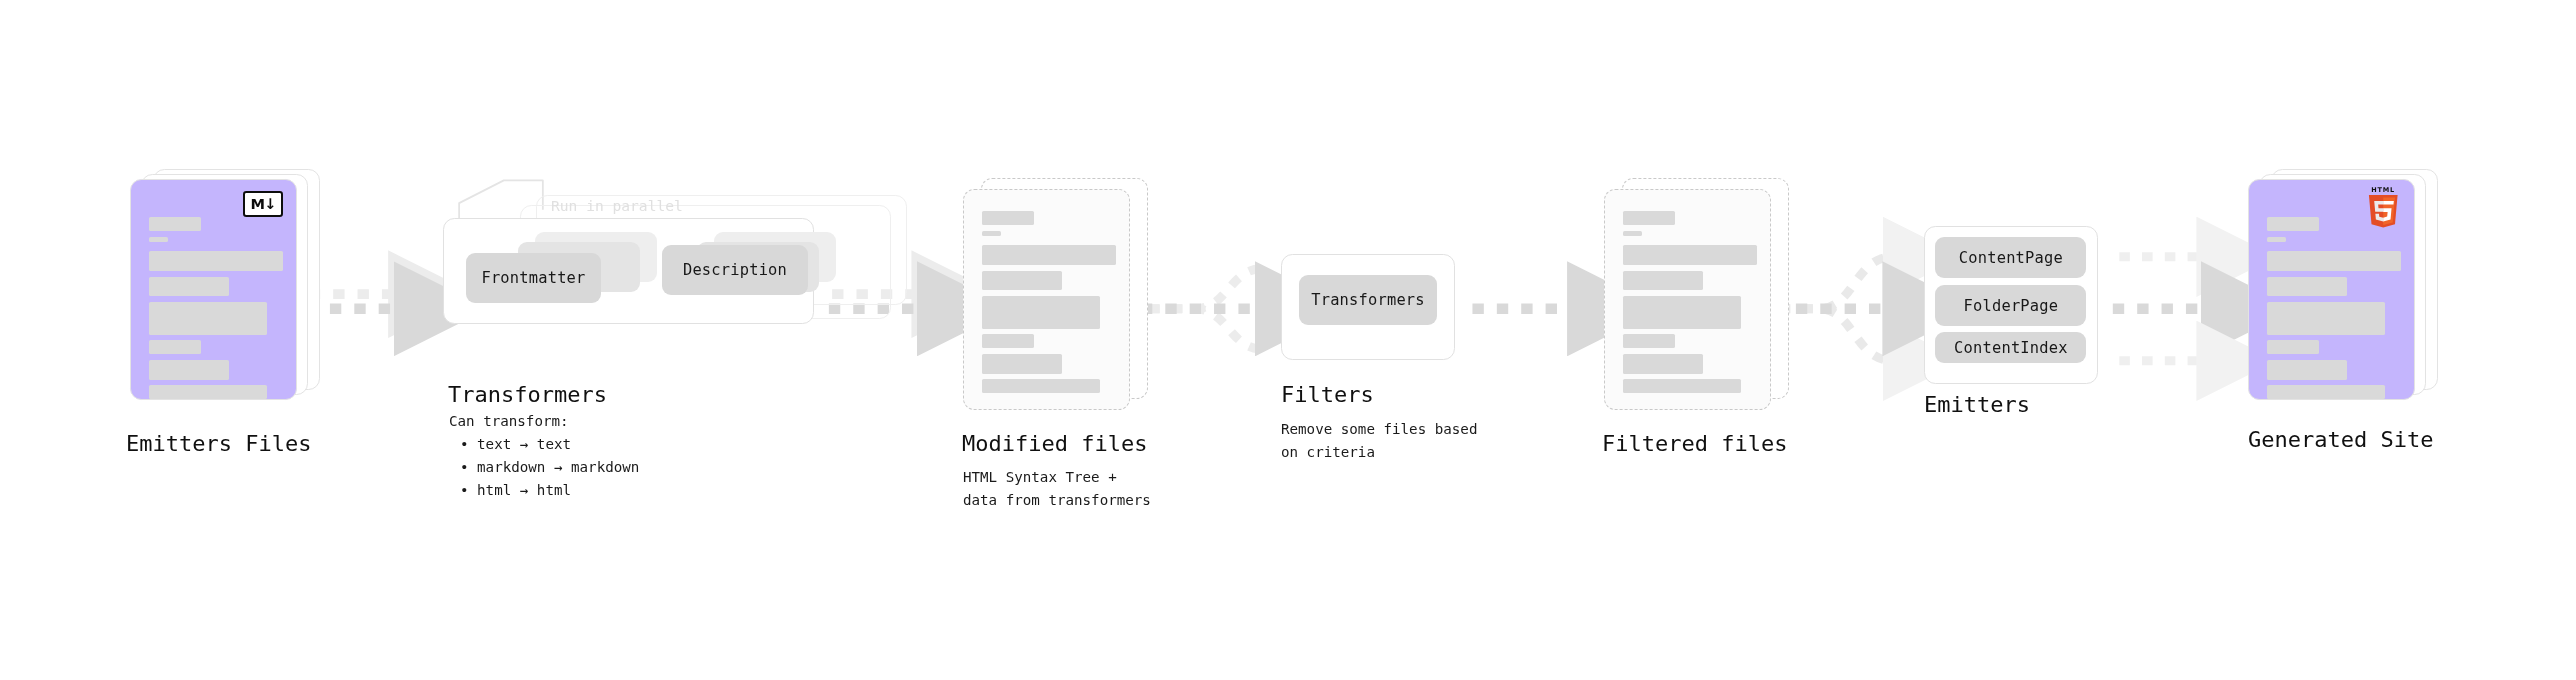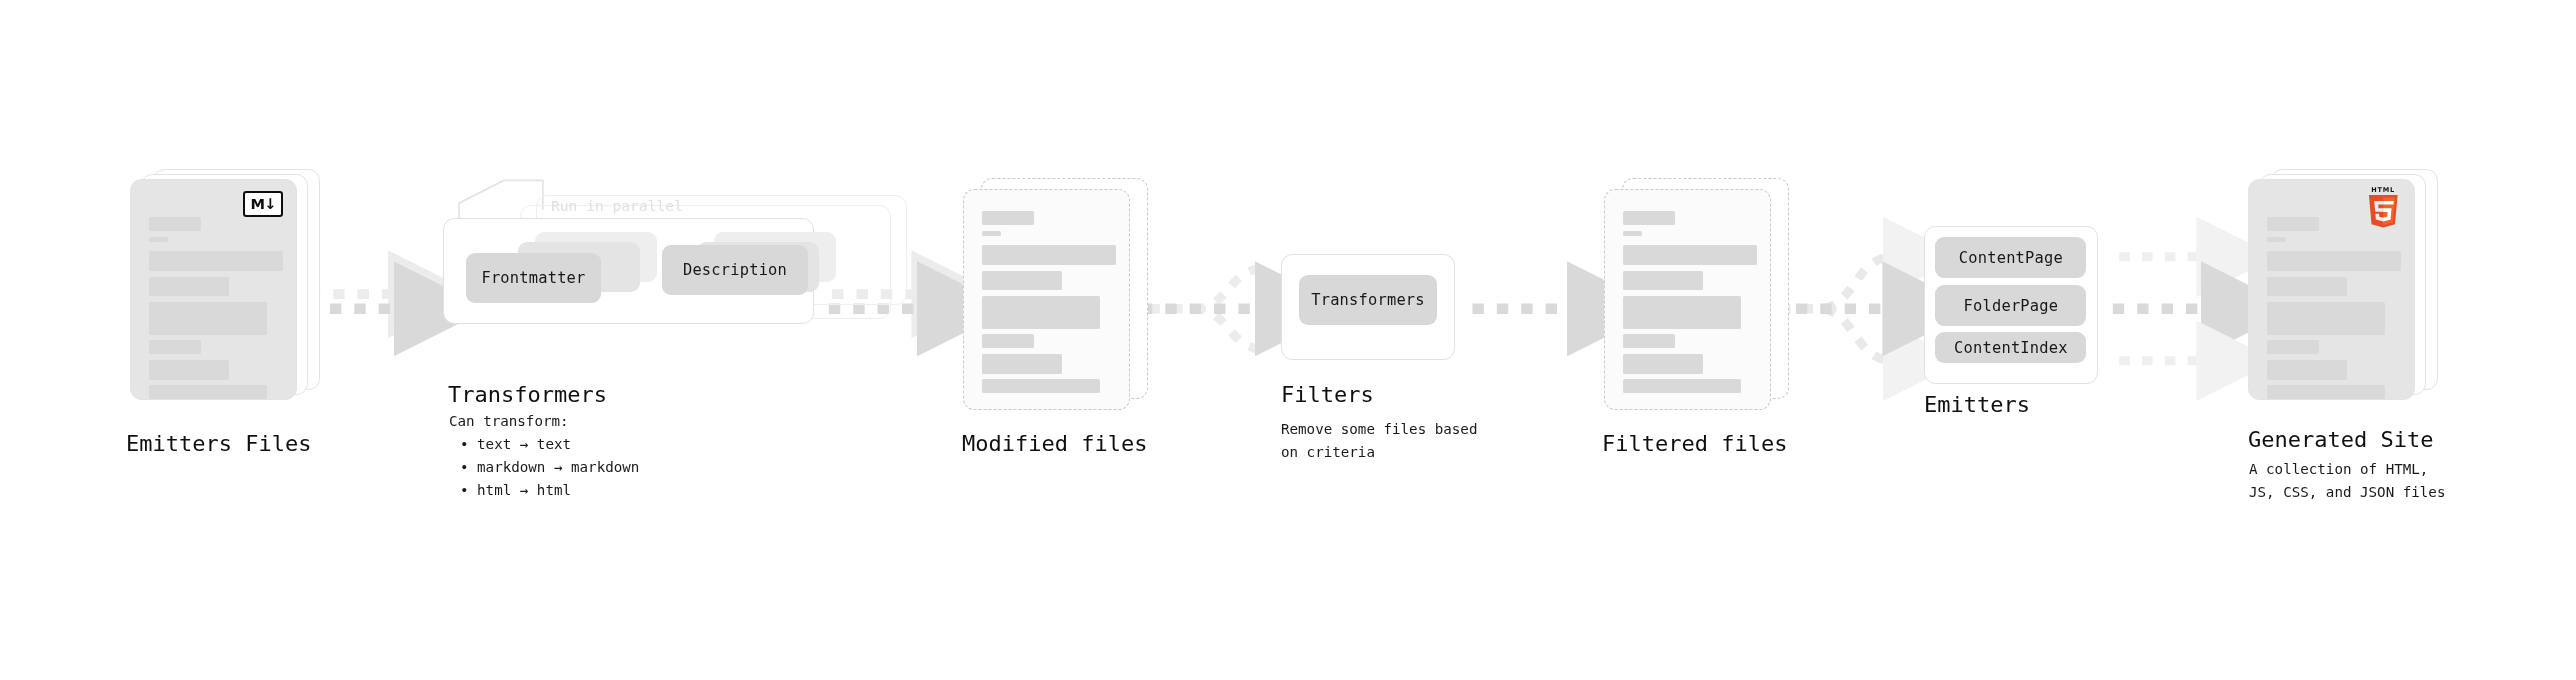--- a/index.html
+++ b/index.html
@@ -17,21 +17,21 @@
 
   
   .docstack{position:absolute;}
   .doc{
     position:absolute;
     width:167px;height:221px;
     border-radius:11.4px;
     box-sizing:border-box;
   }
   .doc.solid{
-    background:#e5e5e5;
+    background:#c4b5fd;
     border:1.3px solid #e3e3e3;
   }
   .doc.dashed{
     background:#fbfbfb;
     border:1.3px dashed #c9c9c9;
   }
   .doc.back{
     background:#ffffff;
   }
   .doc-body{position:absolute;left:18px;top:37px;right:16.3px;}
@@ -244,20 +244,22 @@
         <div class="bar" style="width:134px;height:19.5px;"></div>
         <div class="bar" style="width:80px;height:19.5px;"></div>
         <div class="bar" style="width:118px;height:33px;"></div>
         <div class="bar" style="width:52px;height:14px;"></div>
         <div class="bar" style="width:80px;height:19.5px;"></div>
         <div class="bar" style="width:118px;height:14px;"></div>
       </div>
     </div>
   </div>
   <div class="title" style="left:962px;top:431px;">Modified files</div>
+  <div class="sub" style="left:963px;top:466px;">HTML Syntax Tree +
+data from transformers</div>
 
   <div class="abs" style="left:1281px;top:254px;">
     <div class="procbox" style="left:0px;top:0px;width:174px;height:106px;"></div>
     <div class="chip" style="left:18px;top:21px;width:138px;height:50px;">Transformers</div>
   </div>
   <div class="title" style="left:1281px;top:382px;">Filters</div>
   <div class="sub" style="left:1281px;top:418px;">Remove some files based
 on criteria</div>
 
   <div class="docstack" style="left:1604px;top:189px;">
@@ -311,17 +313,15 @@
         <div class="bar" style="width:134px;height:19.5px;"></div>
         <div class="bar" style="width:80px;height:19.5px;"></div>
         <div class="bar" style="width:118px;height:33px;"></div>
         <div class="bar" style="width:52px;height:14px;"></div>
         <div class="bar" style="width:80px;height:19.5px;"></div>
         <div class="bar" style="width:118px;height:14px;"></div>
       </div>
     </div>
   </div>
   <div class="title" style="left:2248px;top:427px;">Generated Site</div>
-  <div class="sub" style="left:2249px;top:458px;">A collection of HTML,
-JS, CSS, and JSON files</div>
 
 </div>
 
 
 </body></html>

